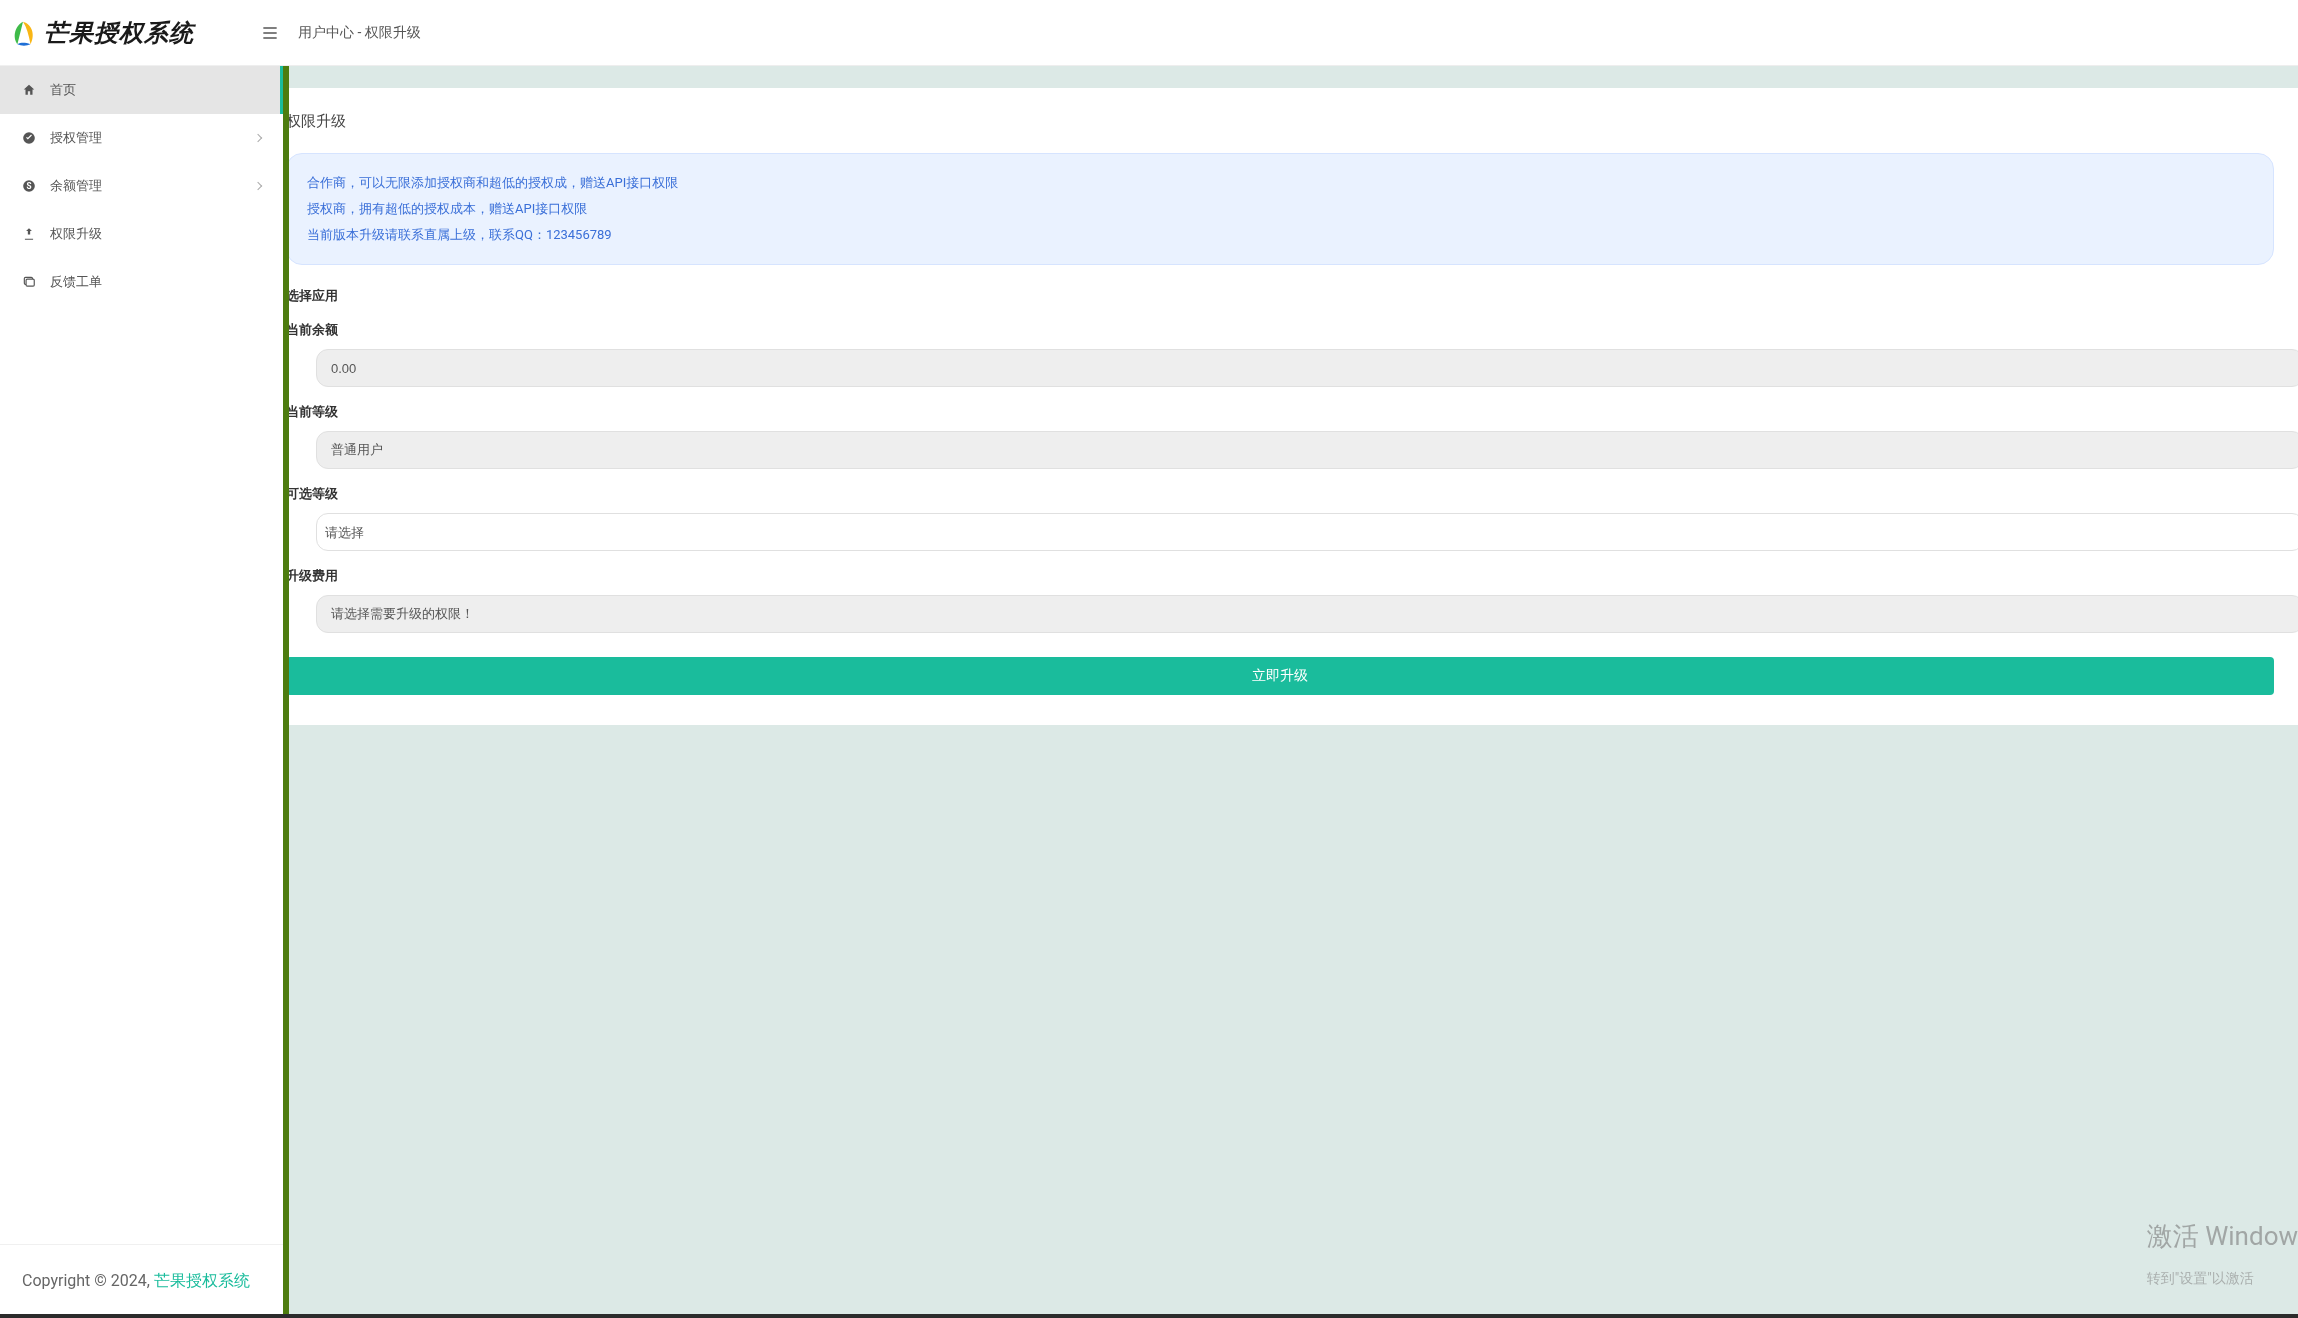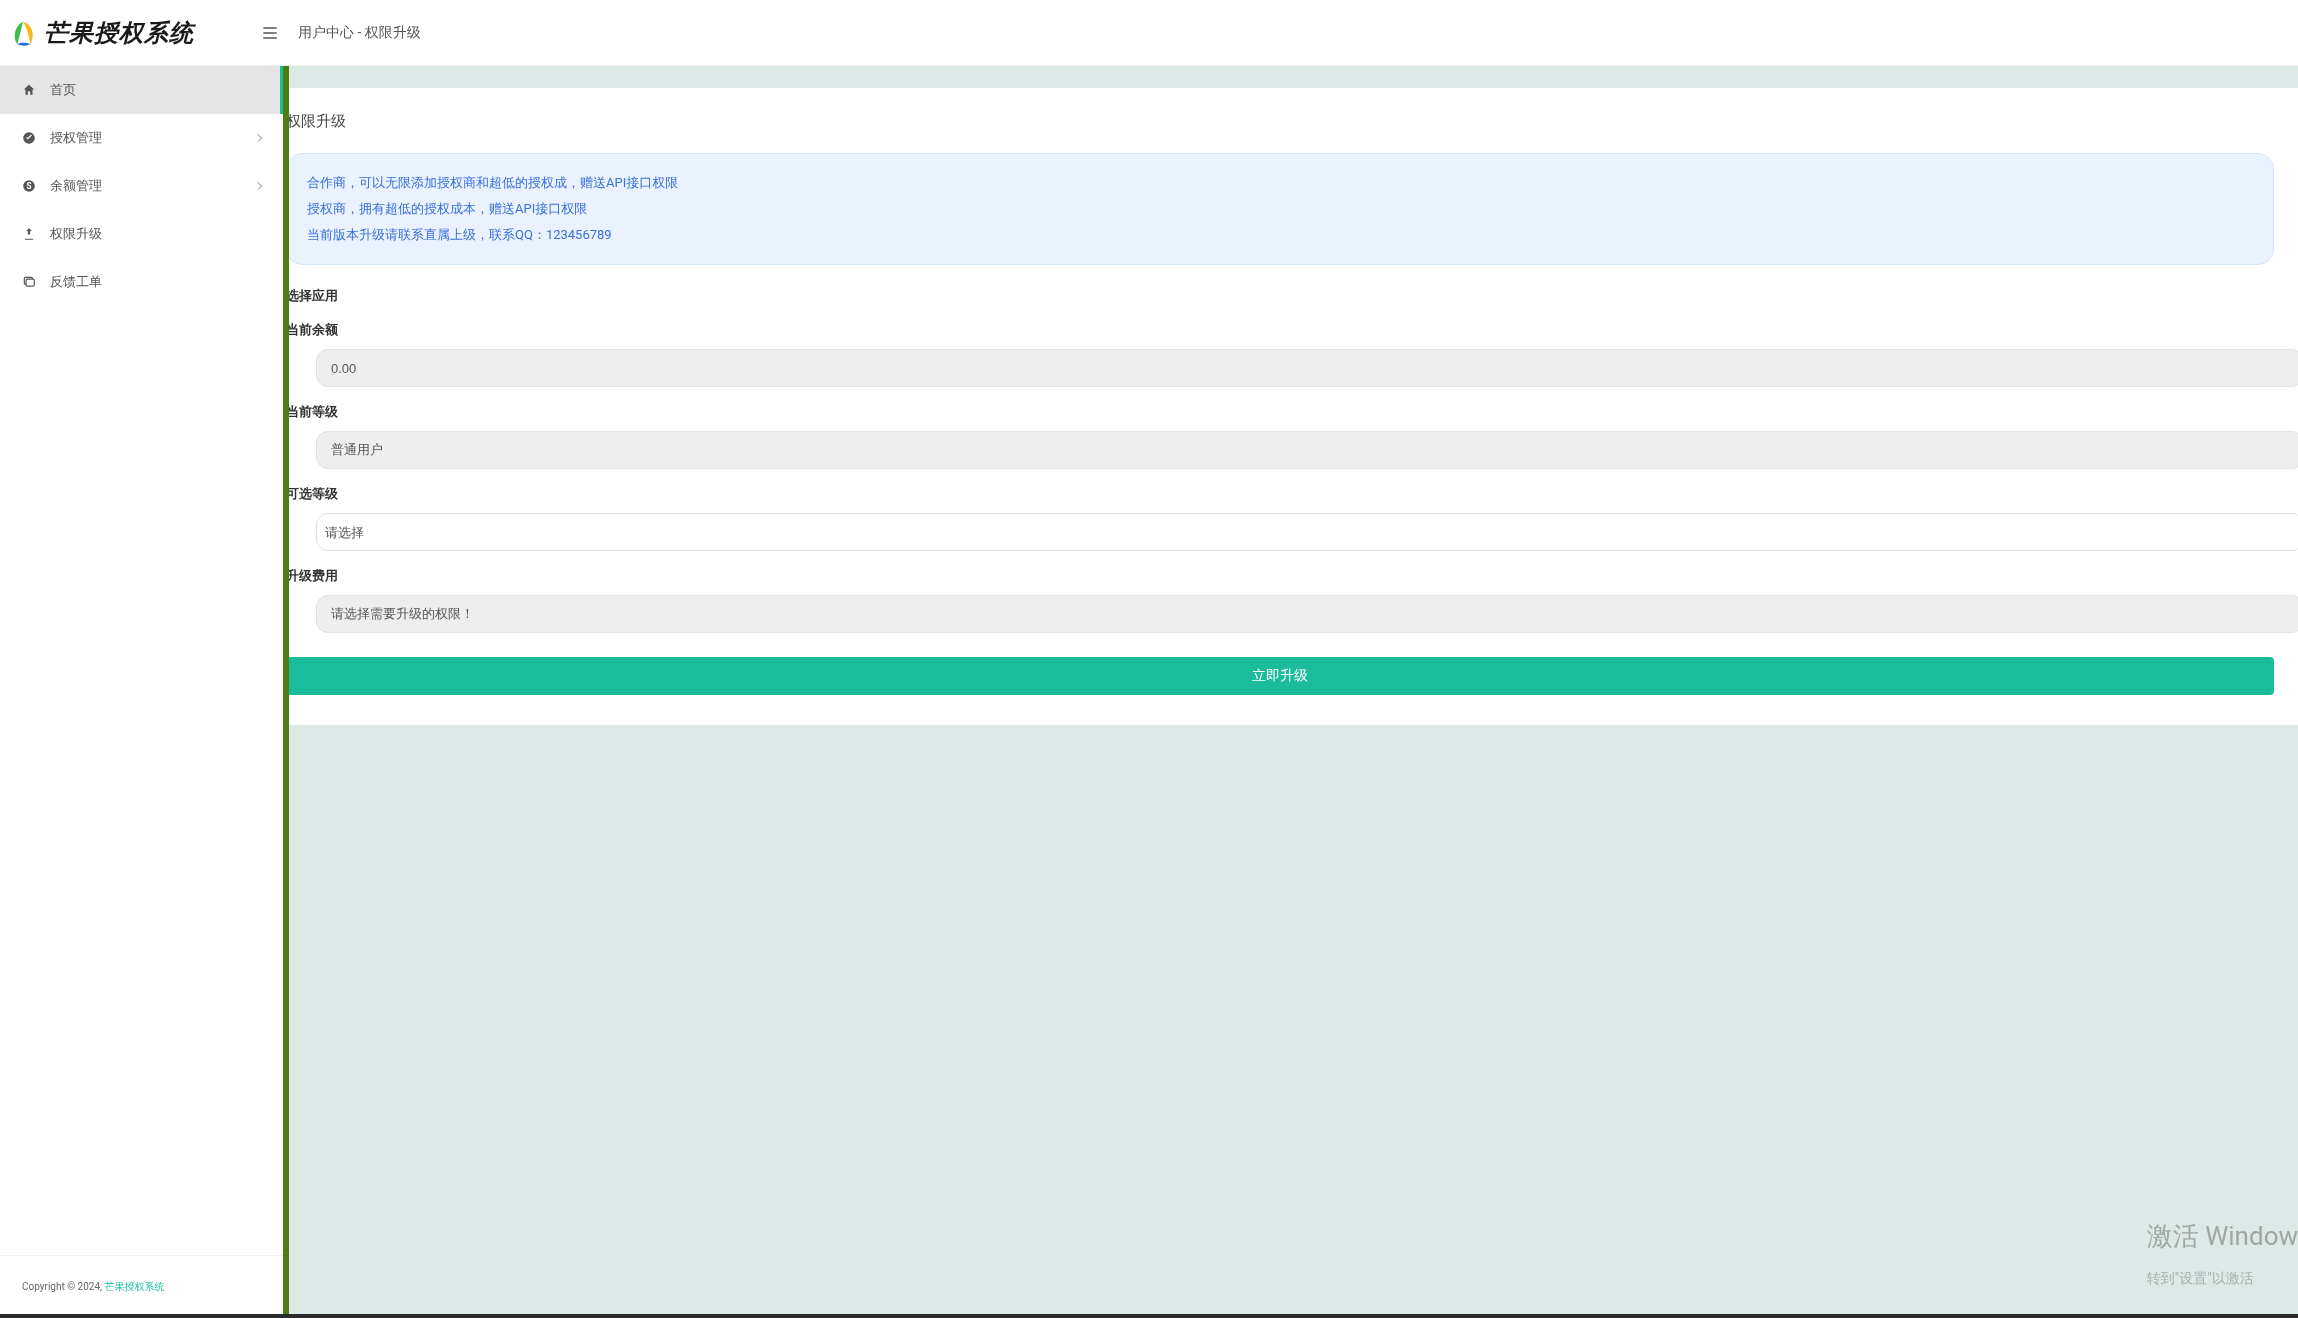--- a/index.html
+++ b/index.html
@@ -81,21 +81,21 @@
     .nav-item .chev {
       margin-left: auto;
       width: 6px;
       height: 6px;
       border-top: 1px solid #aaa;
       border-right: 1px solid #aaa;
       transform: rotate(45deg);
     }
     .sidebar-footer {
       padding: 22px;
-      font-size: 10px;
+      font-size: 16px;
       color: #666;
       line-height: 1.8;
       border-top: 1px solid #f0f0f0;
     }
     .sidebar-footer a { color: #1abc9c; text-decoration: none; }
 
     
     .header {
       position: fixed;
       top: 0;

